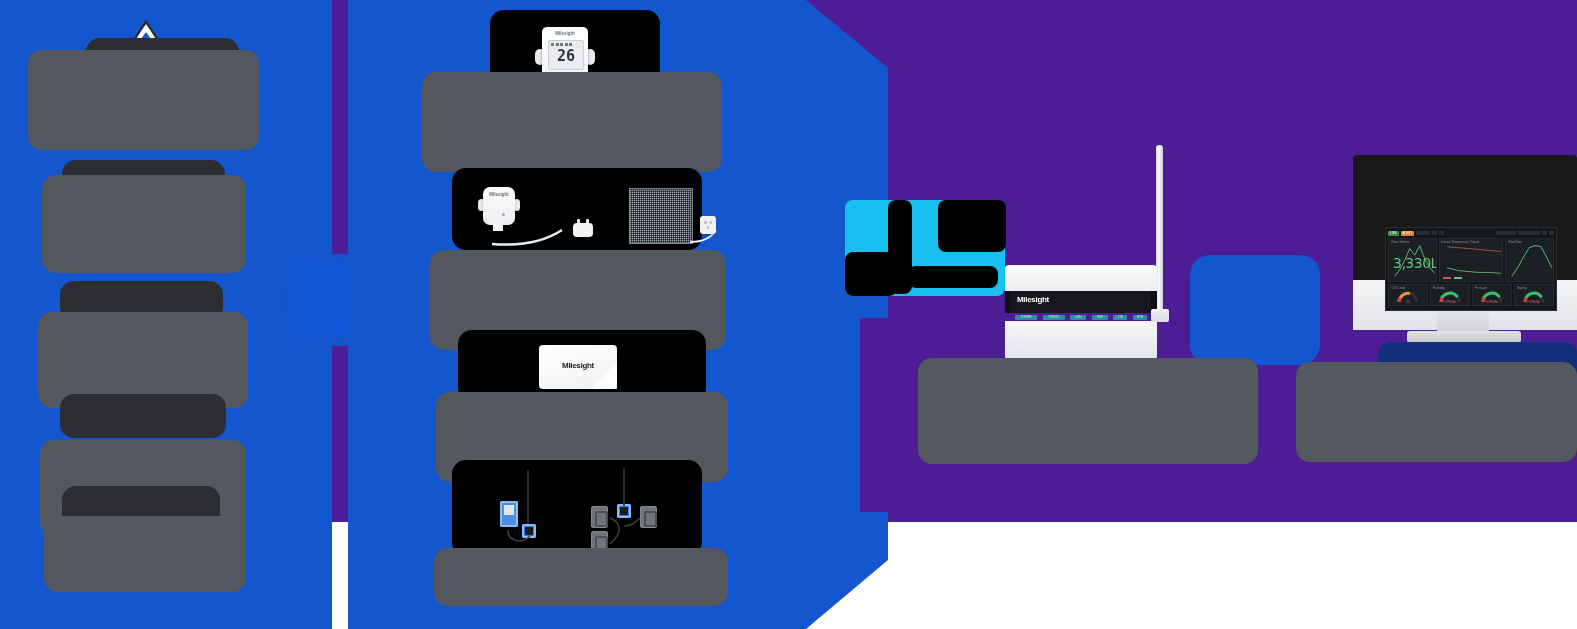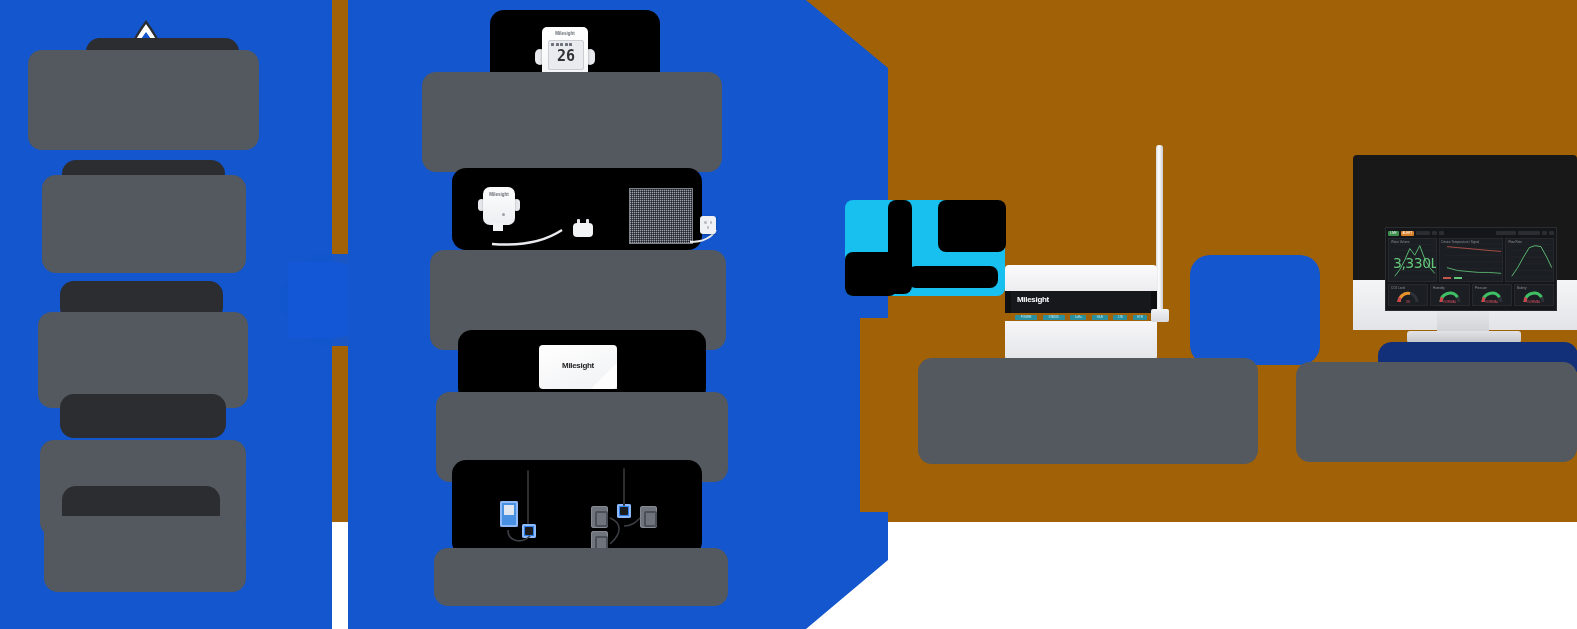--- a/index.html
+++ b/index.html
@@ -1,19 +1,19 @@
 <!DOCTYPE html>
 <html><head>
 <meta charset="utf-8">
 <style>
   html,body{margin:0;padding:0;background:#ffffff;}
   body{width:1577px;height:629px;position:relative;overflow:hidden;
        font-family:"Liberation Sans", sans-serif;}
 
-  .stage{position:absolute;inset:0;width:1577px;height:522px;background:#a16207;}
+  .stage{position:absolute;inset:0;width:1577px;height:522px;background:#4c1d95;}
 
   
   .panel-blue{position:absolute;background:#1356cd;}
 
   #panel-left{left:0;top:0;width:332px;height:629px;}
 
   #panel-mid{left:348px;top:0;width:540px;height:629px;
     clip-path:polygon(0 0, 458px 0, 540px 68px, 540px 318px,
                       512px 318px, 512px 512px, 540px 512px,
                       540px 560px, 458px 629px, 0 629px);}

